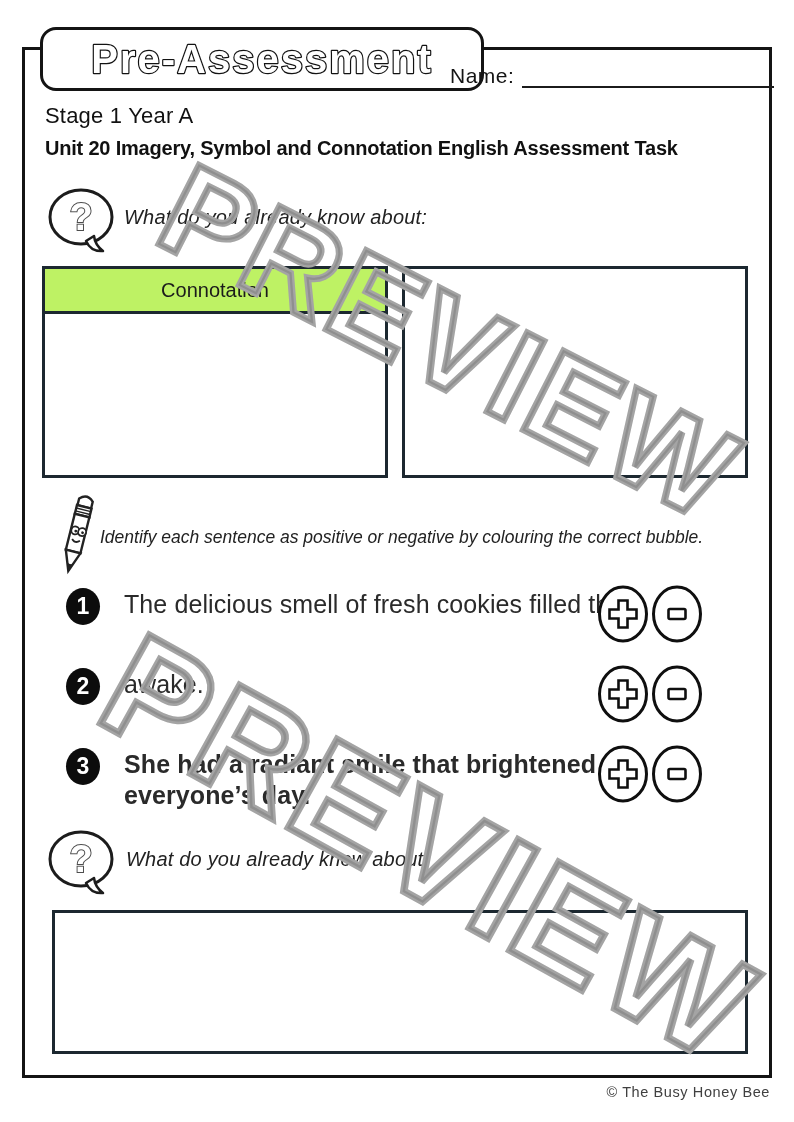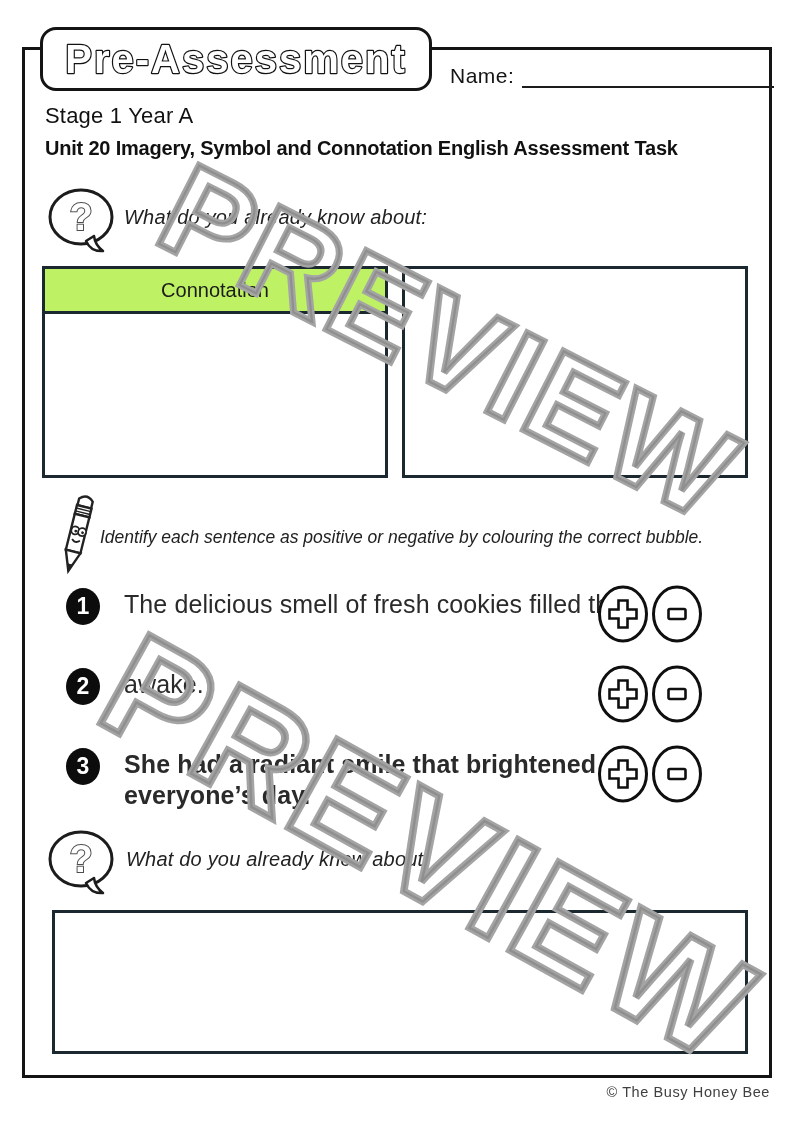--- a/index.html
+++ b/index.html
@@ -8,21 +8,21 @@
     font-family:"Liberation Sans",sans-serif;color:#1d1d1d;overflow:hidden;
   }
   .abs{position:absolute;}
   
   .frame{
     left:22px;top:47px;width:750px;height:1031px;
     border:3.5px solid #141414;box-sizing:border-box;background:#fff;
   }
   
   .title-box{
-    left:40px;top:27px;width:392px;height:64px;box-sizing:border-box;
+    left:40px;top:27px;width:444px;height:64px;box-sizing:border-box;
     border:3px solid #141414;border-radius:16px;background:#fff;z-index:5;
   }
   .title-box svg{display:block;width:100%;height:100%;}
   
   .name-row{left:450px;top:62px;display:flex;align-items:flex-end;z-index:6;}
   .name-label{font-size:21px;letter-spacing:.5px;color:#141414;}
   .name-line{width:252px;height:24px;border-bottom:2.2px solid #1b1b1b;margin-left:8px;}
   .stage-heading{left:45px;top:103px;font-size:22px;font-weight:normal;letter-spacing:.2px;color:#111;}
   .unit-heading{left:45px;top:137px;font-size:20px;font-weight:bold;letter-spacing:-0.2px;color:#111;}
   

